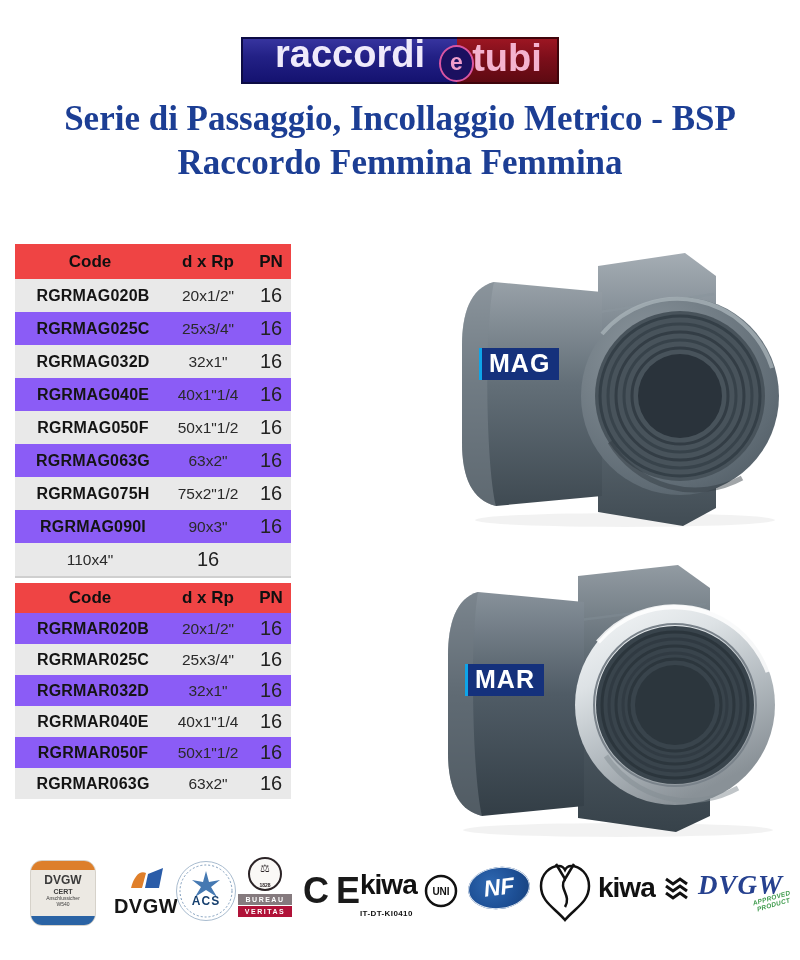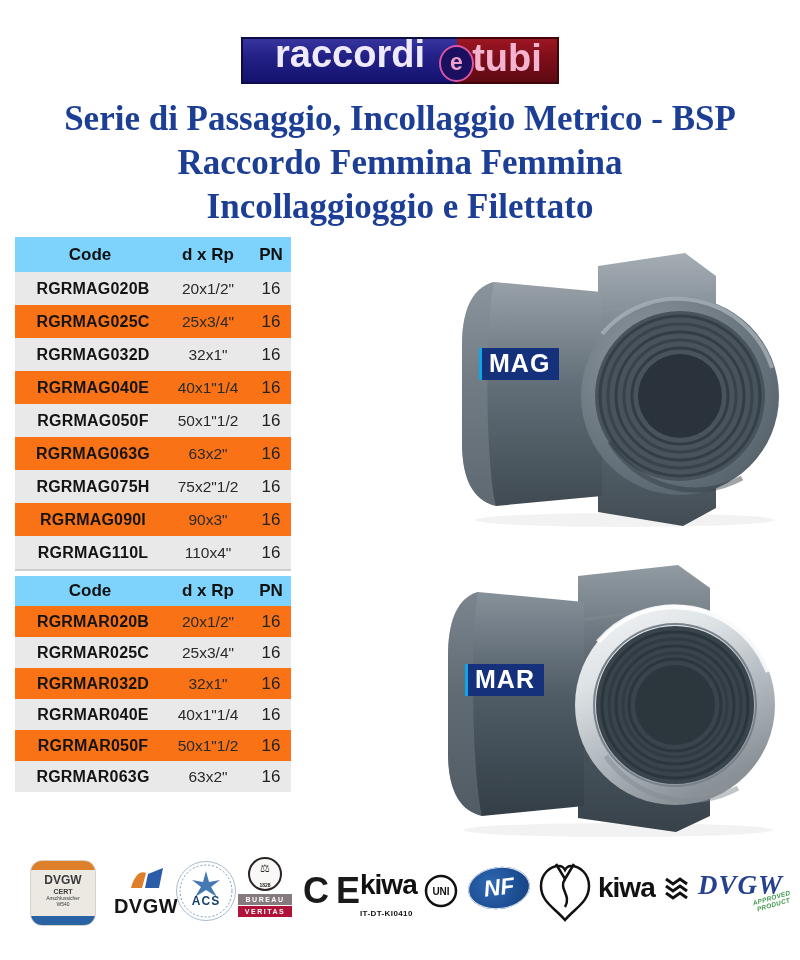--- a/index.html
+++ b/index.html
@@ -19,32 +19,32 @@
           display:flex;align-items:center;justify-content:center;padding-bottom:2px;box-sizing:content-box;z-index:2;}
 
   
   .title{position:absolute;left:0;top:97px;width:100%;text-align:center;
          font-family:"Liberation Serif",serif;font-weight:700;font-size:35px;line-height:44px;color:#1c3e94;}
 
   
   .cat-table{position:absolute;left:15px;width:276px;}
   #table-mag{top:237px;border-bottom:2px solid #cfcfcf;}
   #table-mar{top:576px;}
-  .t-head{display:grid;grid-template-columns:150px 86px 40px;background:#7dd3fc;}
+  .t-head{display:grid;grid-template-columns:150px 86px 40px;background:#ef4444;margin-top:7px;}
   #table-mag .t-head{height:35px;}
   #table-mar .t-head{height:30px;}
   .th{display:flex;align-items:center;justify-content:center;font-weight:700;font-size:17px;color:#101010;}
-  .t-row{display:grid;grid-template-columns:150px 86px 40px;background:#f97316;}
+  .t-row{display:grid;grid-template-columns:150px 86px 40px;background:#8b5cf6;}
   .t-row.alt{background:#e9e9e9;}
   #table-mag .t-row{height:33px;}
   #table-mar .t-row{height:31px;}
   .td{display:flex;align-items:center;justify-content:center;}
   .c0{font-weight:700;font-size:16px;color:#141414;letter-spacing:.2px;padding-left:6px;}
   .c1{font-size:15.5px;color:#2a2a2a;}
-  .c2{font-size:17px;color:#222222;}
+  .c2{font-size:20px;color:#222222;}
 
   
   .product{position:absolute;}
   #product-mag{left:450px;top:246px;width:330px;height:285px;}
   #product-mar{left:438px;top:560px;width:345px;height:280px;}
   .product-label{position:absolute;background:#15317c;color:#ffffff;font-weight:800;font-size:25px;
                  letter-spacing:1px;padding:2px 9px 3px 7px;border-left:3px solid #0ea5e9;line-height:27px;}
   #label-mag{left:29px;top:102px;}
   #label-mar{left:27px;top:104px;}
 
@@ -116,21 +116,20 @@
     </div>
     <div class="logo-right">
       <span>tubi</span>
     </div>
     <div class="logo-e">e</div>
   </div>
 
   <div class="title">
     <div>Serie di Passaggio, Incollaggio Metrico - BSP</div>
     <div>Raccordo Femmina Femmina</div>
-    <div>Incollaggioggio e Filettato</div>
   </div>
 
   <div class="cat-table" id="table-mag">
     <div class="t-head">
         <div class="th">Code</div>
         <div class="th">d x Rp</div>
         <div class="th">PN</div>
       </div>
     <div>
         <div class="t-row alt">
@@ -167,21 +166,20 @@
           <div class="td c0">RGRMAG075H</div>
           <div class="td c1">75x2"1/2</div>
           <div class="td c2">16</div>
         </div>
         <div class="t-row">
           <div class="td c0">RGRMAG090I</div>
           <div class="td c1">90x3"</div>
           <div class="td c2">16</div>
         </div>
         <div class="t-row alt">
-          <div class="td c0">RGRMAG110L</div>
           <div class="td c1">110x4"</div>
           <div class="td c2">16</div>
         </div>
       </div>
   </div>
 
   <div class="cat-table" id="table-mar">
     <div class="t-head">
         <div class="th">Code</div>
         <div class="th">d x Rp</div>

